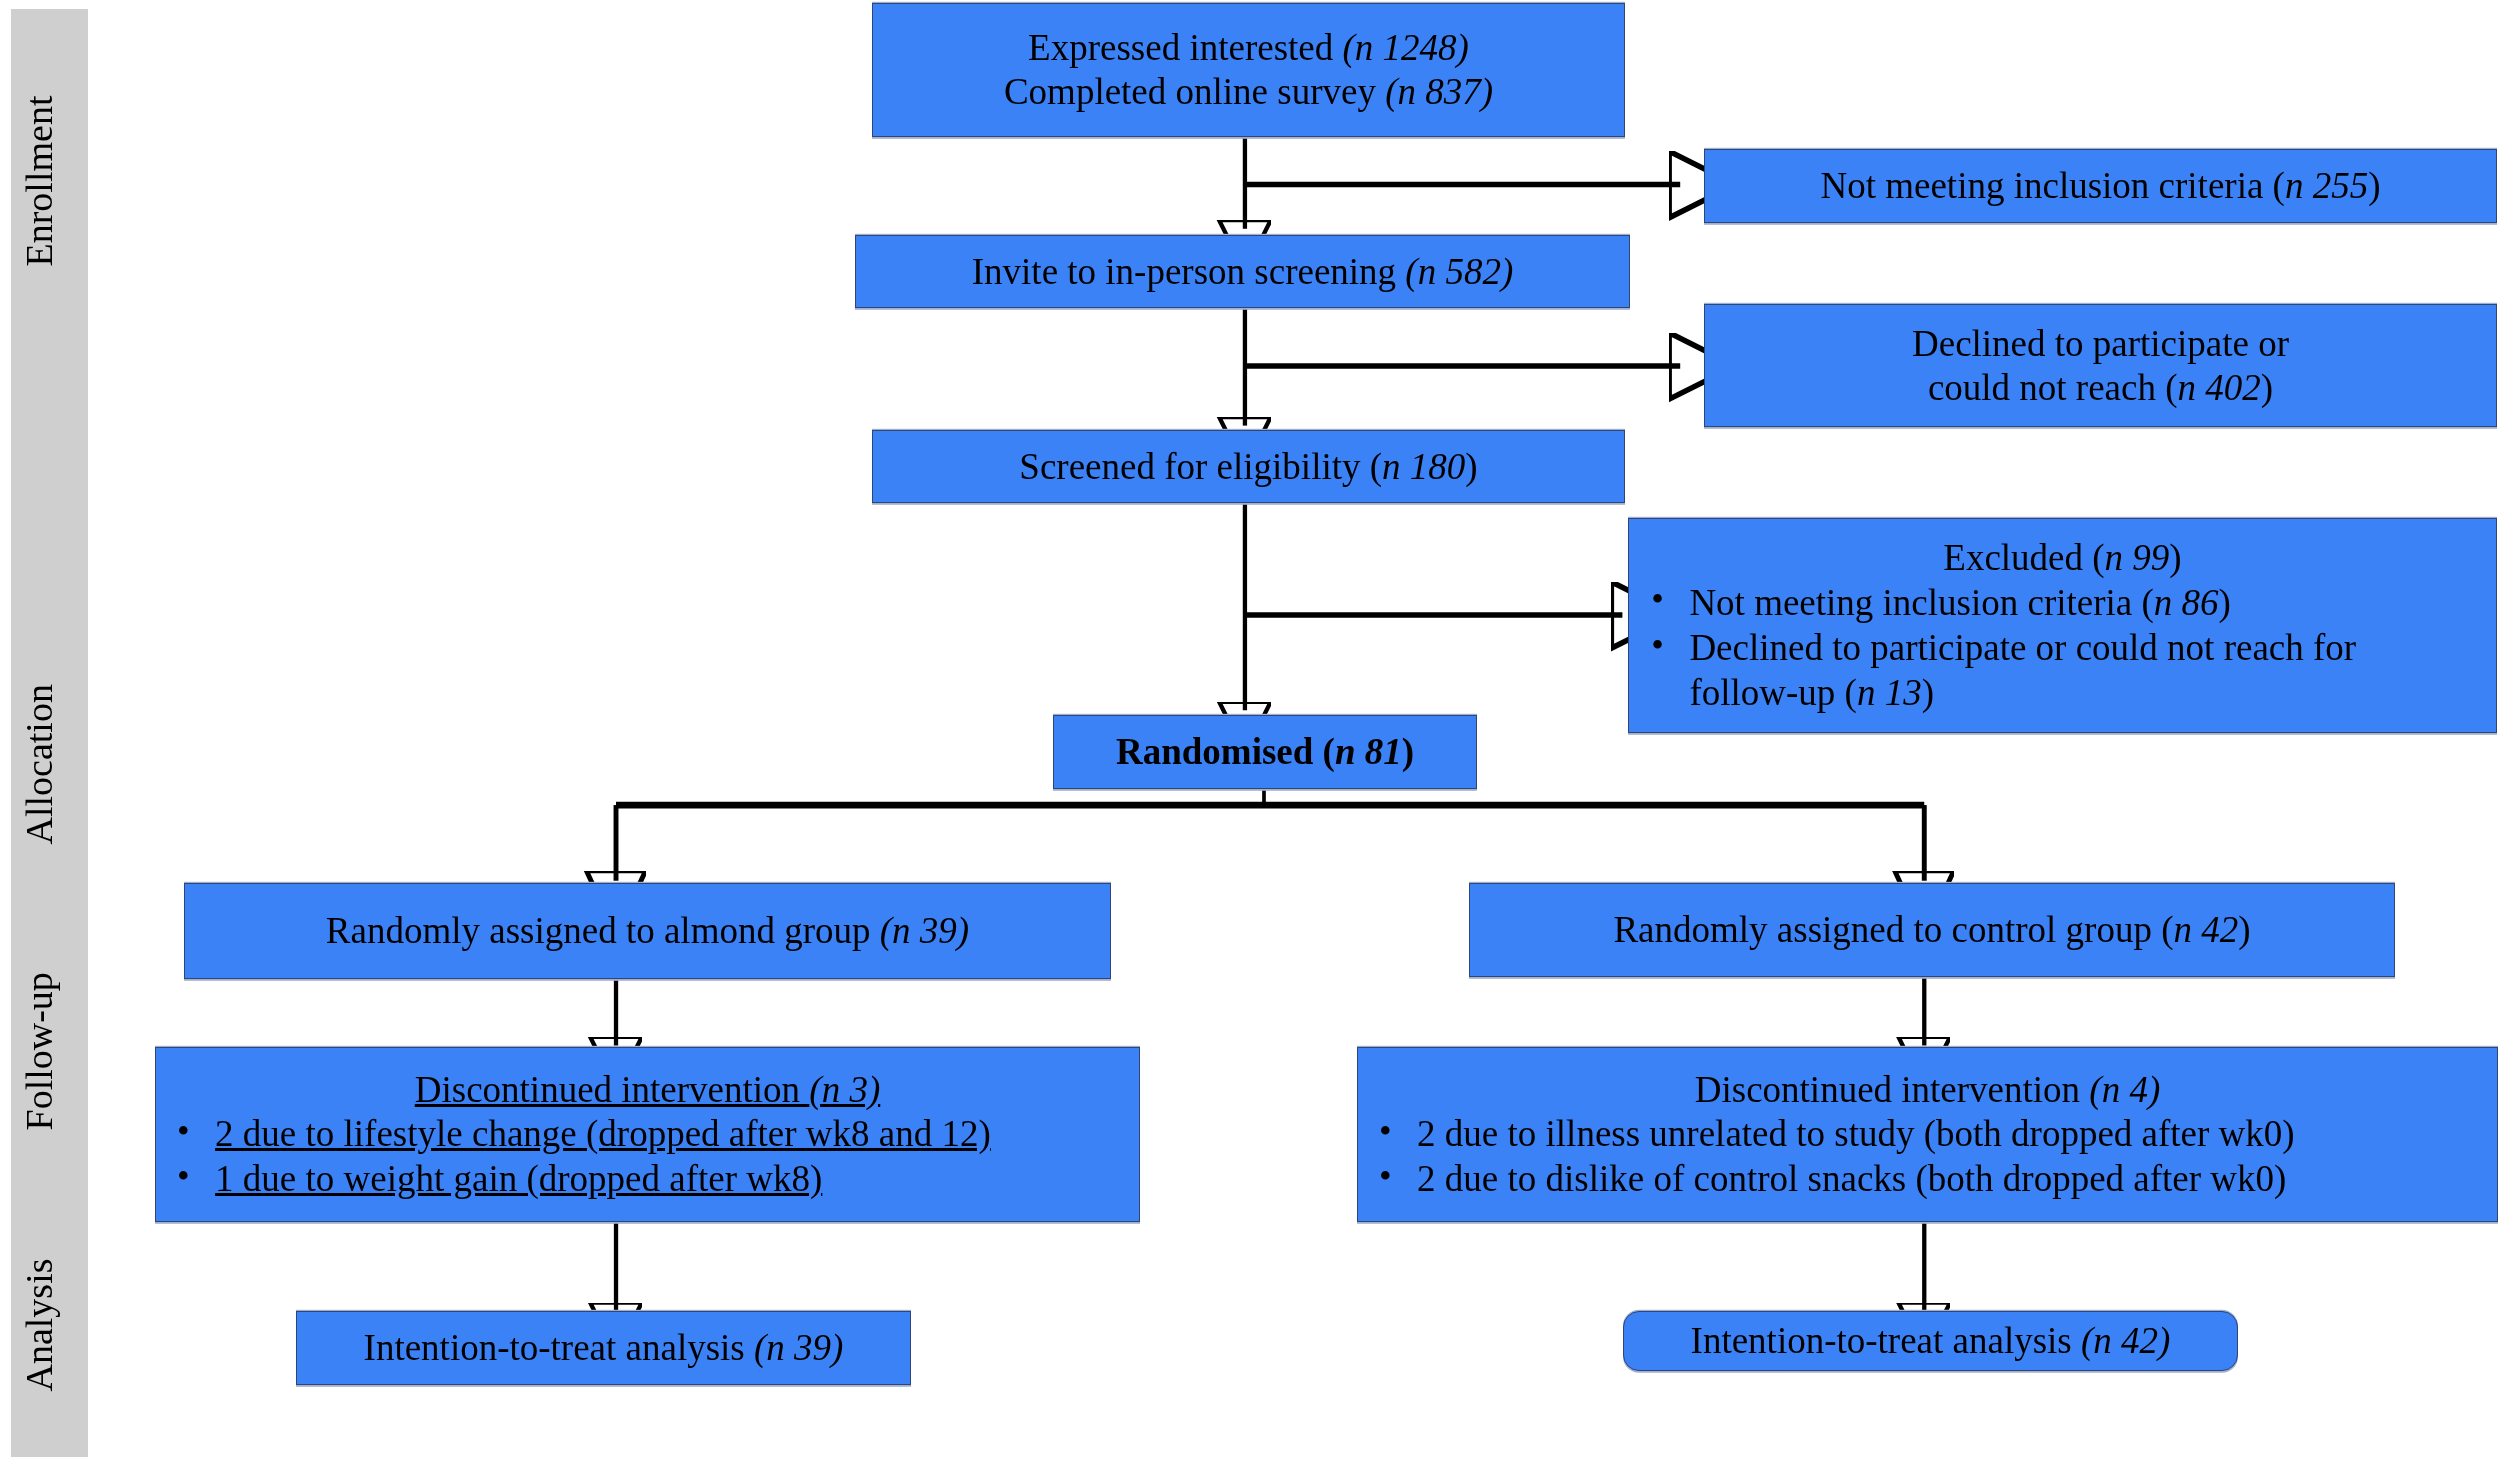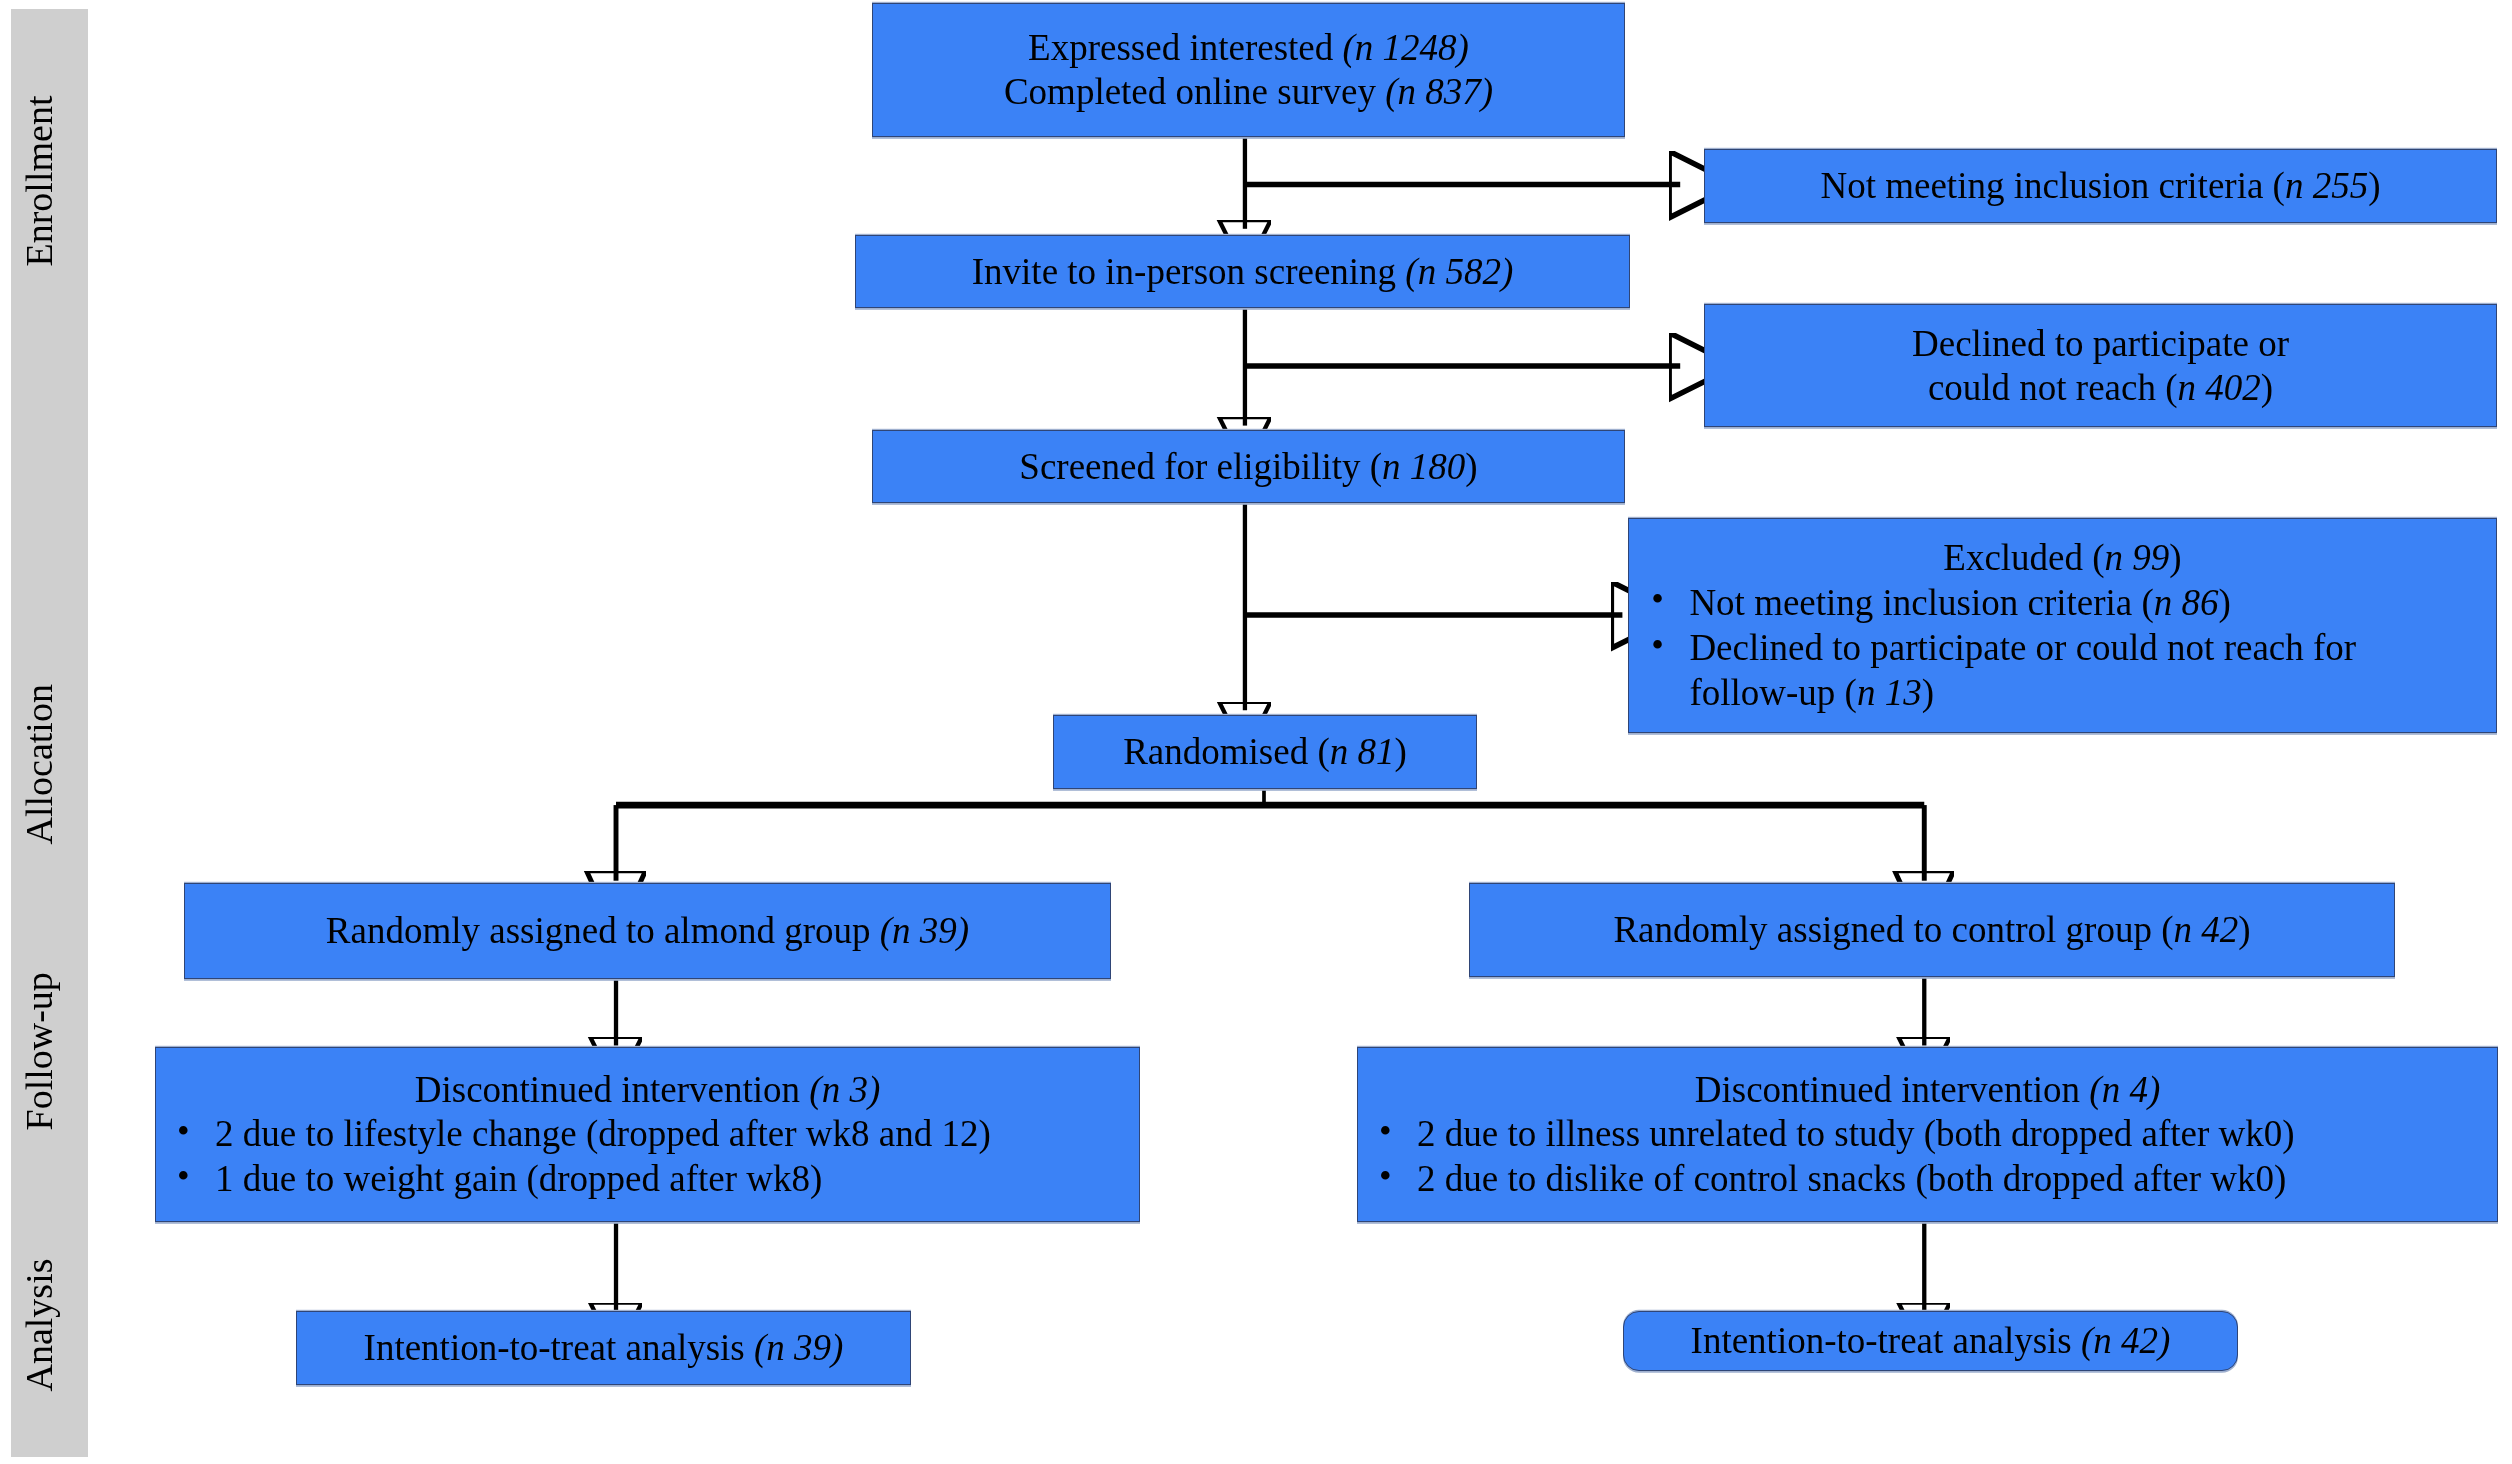--- a/index.html
+++ b/index.html
@@ -122,39 +122,39 @@
       </li>
       <li>
         <span>Declined to participate or could not reach for</span><br>
         <span style="display:inline-block;margin-left:0;">
           <span>follow-up (</span><i>n 13</i><span>)</span>
         </span>
       </li>
     </ul>
   </div>
 
-  <div class="nodebox" style="left:1053px;top:715px;width:424px;height:74px;">
+  <div class="nodebox" style="left:1053px;top:715px;width:424px;height:74px;font-weight:bold;">
     <span class="ln">
       <span>Randomised (</span><i>n 81</i><span>)</span>
     </span>
   </div>
 
   <div class="nodebox" style="left:184px;top:883px;width:927px;height:96px;">
     <span class="ln">
       <span>Randomly assigned to almond group </span><i>(n 39)</i>
     </span>
   </div>
 
   <div class="nodebox" style="left:1469px;top:883px;width:926px;height:94px;">
     <span class="ln">
       <span>Randomly assigned to control group (</span><i>n 42</i><span>)</span>
     </span>
   </div>
 
-  <div class="nodebox" style="left:155px;top:1047px;width:985px;height:175px;padding:4.9px 6.1px;">
+  <div class="nodebox" style="left:155px;top:1047px;width:985px;height:175px;padding:4.9px 6.1px;text-decoration:underline;">
     <span class="ln">
       <span>Discontinued intervention </span><i>(n 3)</i>
     </span>
     <ul class="bullets">
       <li>2 due to lifestyle change (dropped after wk8 and 12)</li>
       <li>1 due to weight gain (dropped after wk8)</li>
     </ul>
   </div>
 
   <div class="nodebox" style="left:1357px;top:1047px;width:1141px;height:175px;padding:4.9px 6.1px;">

